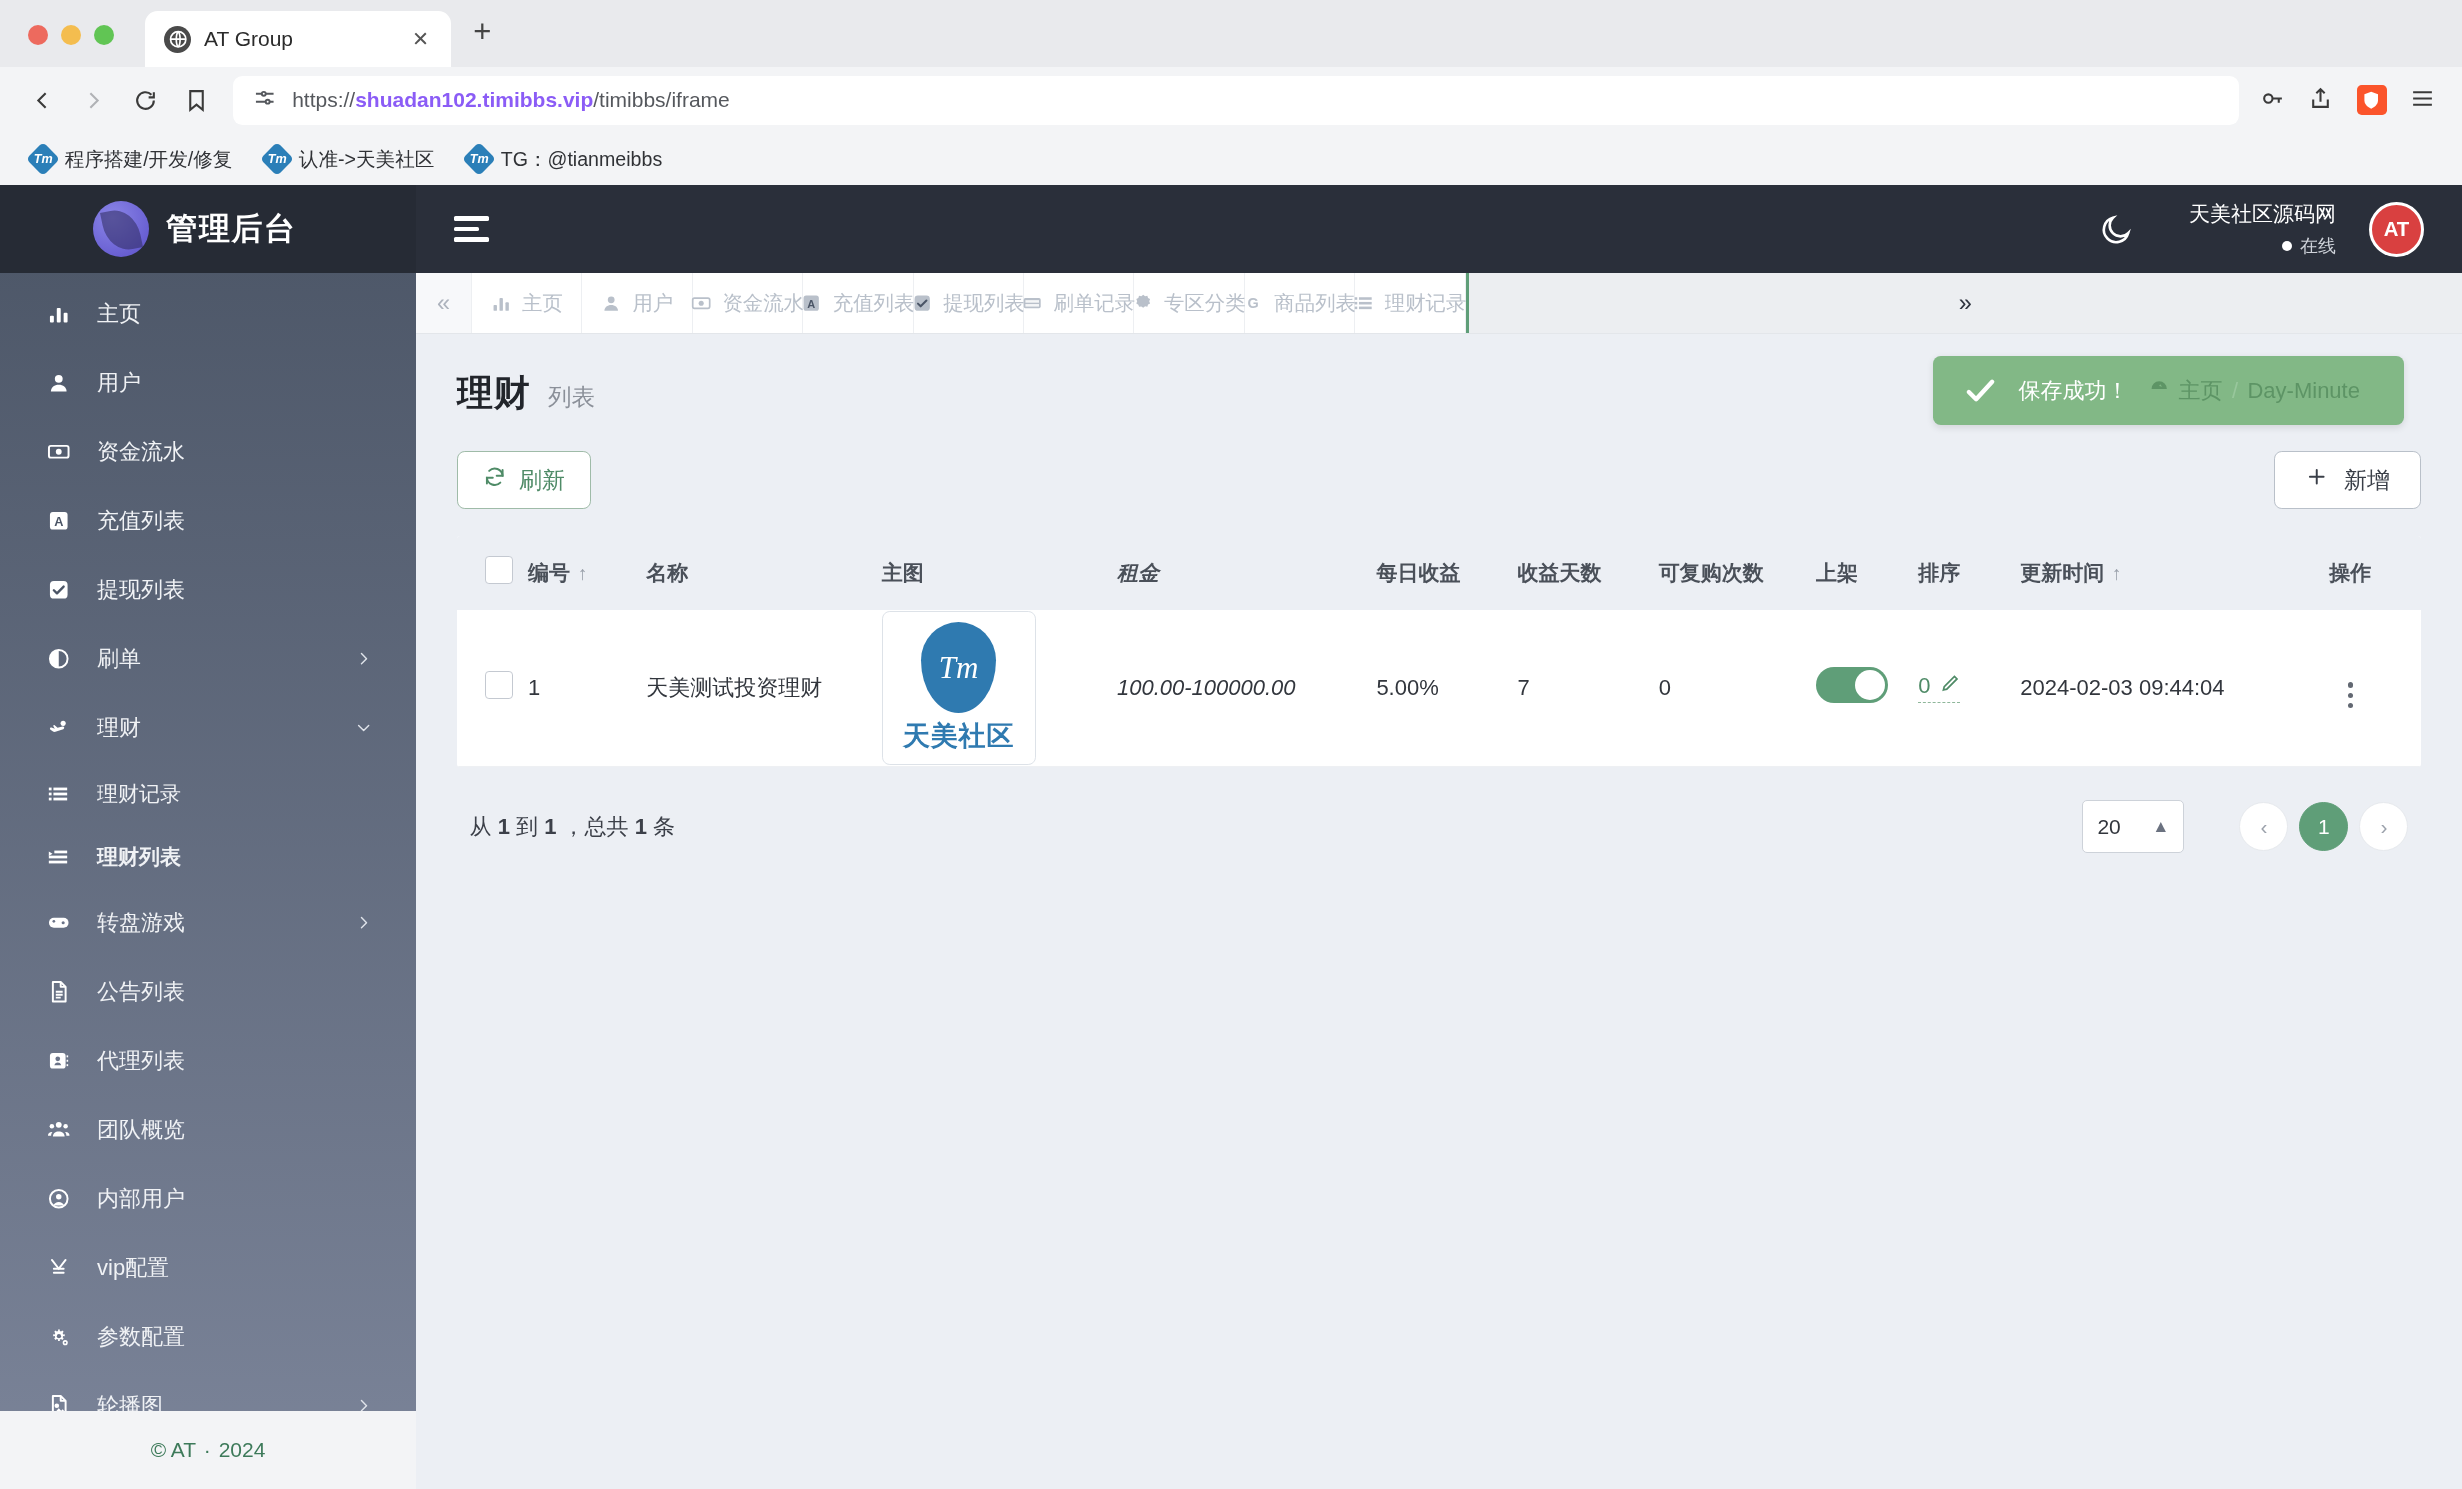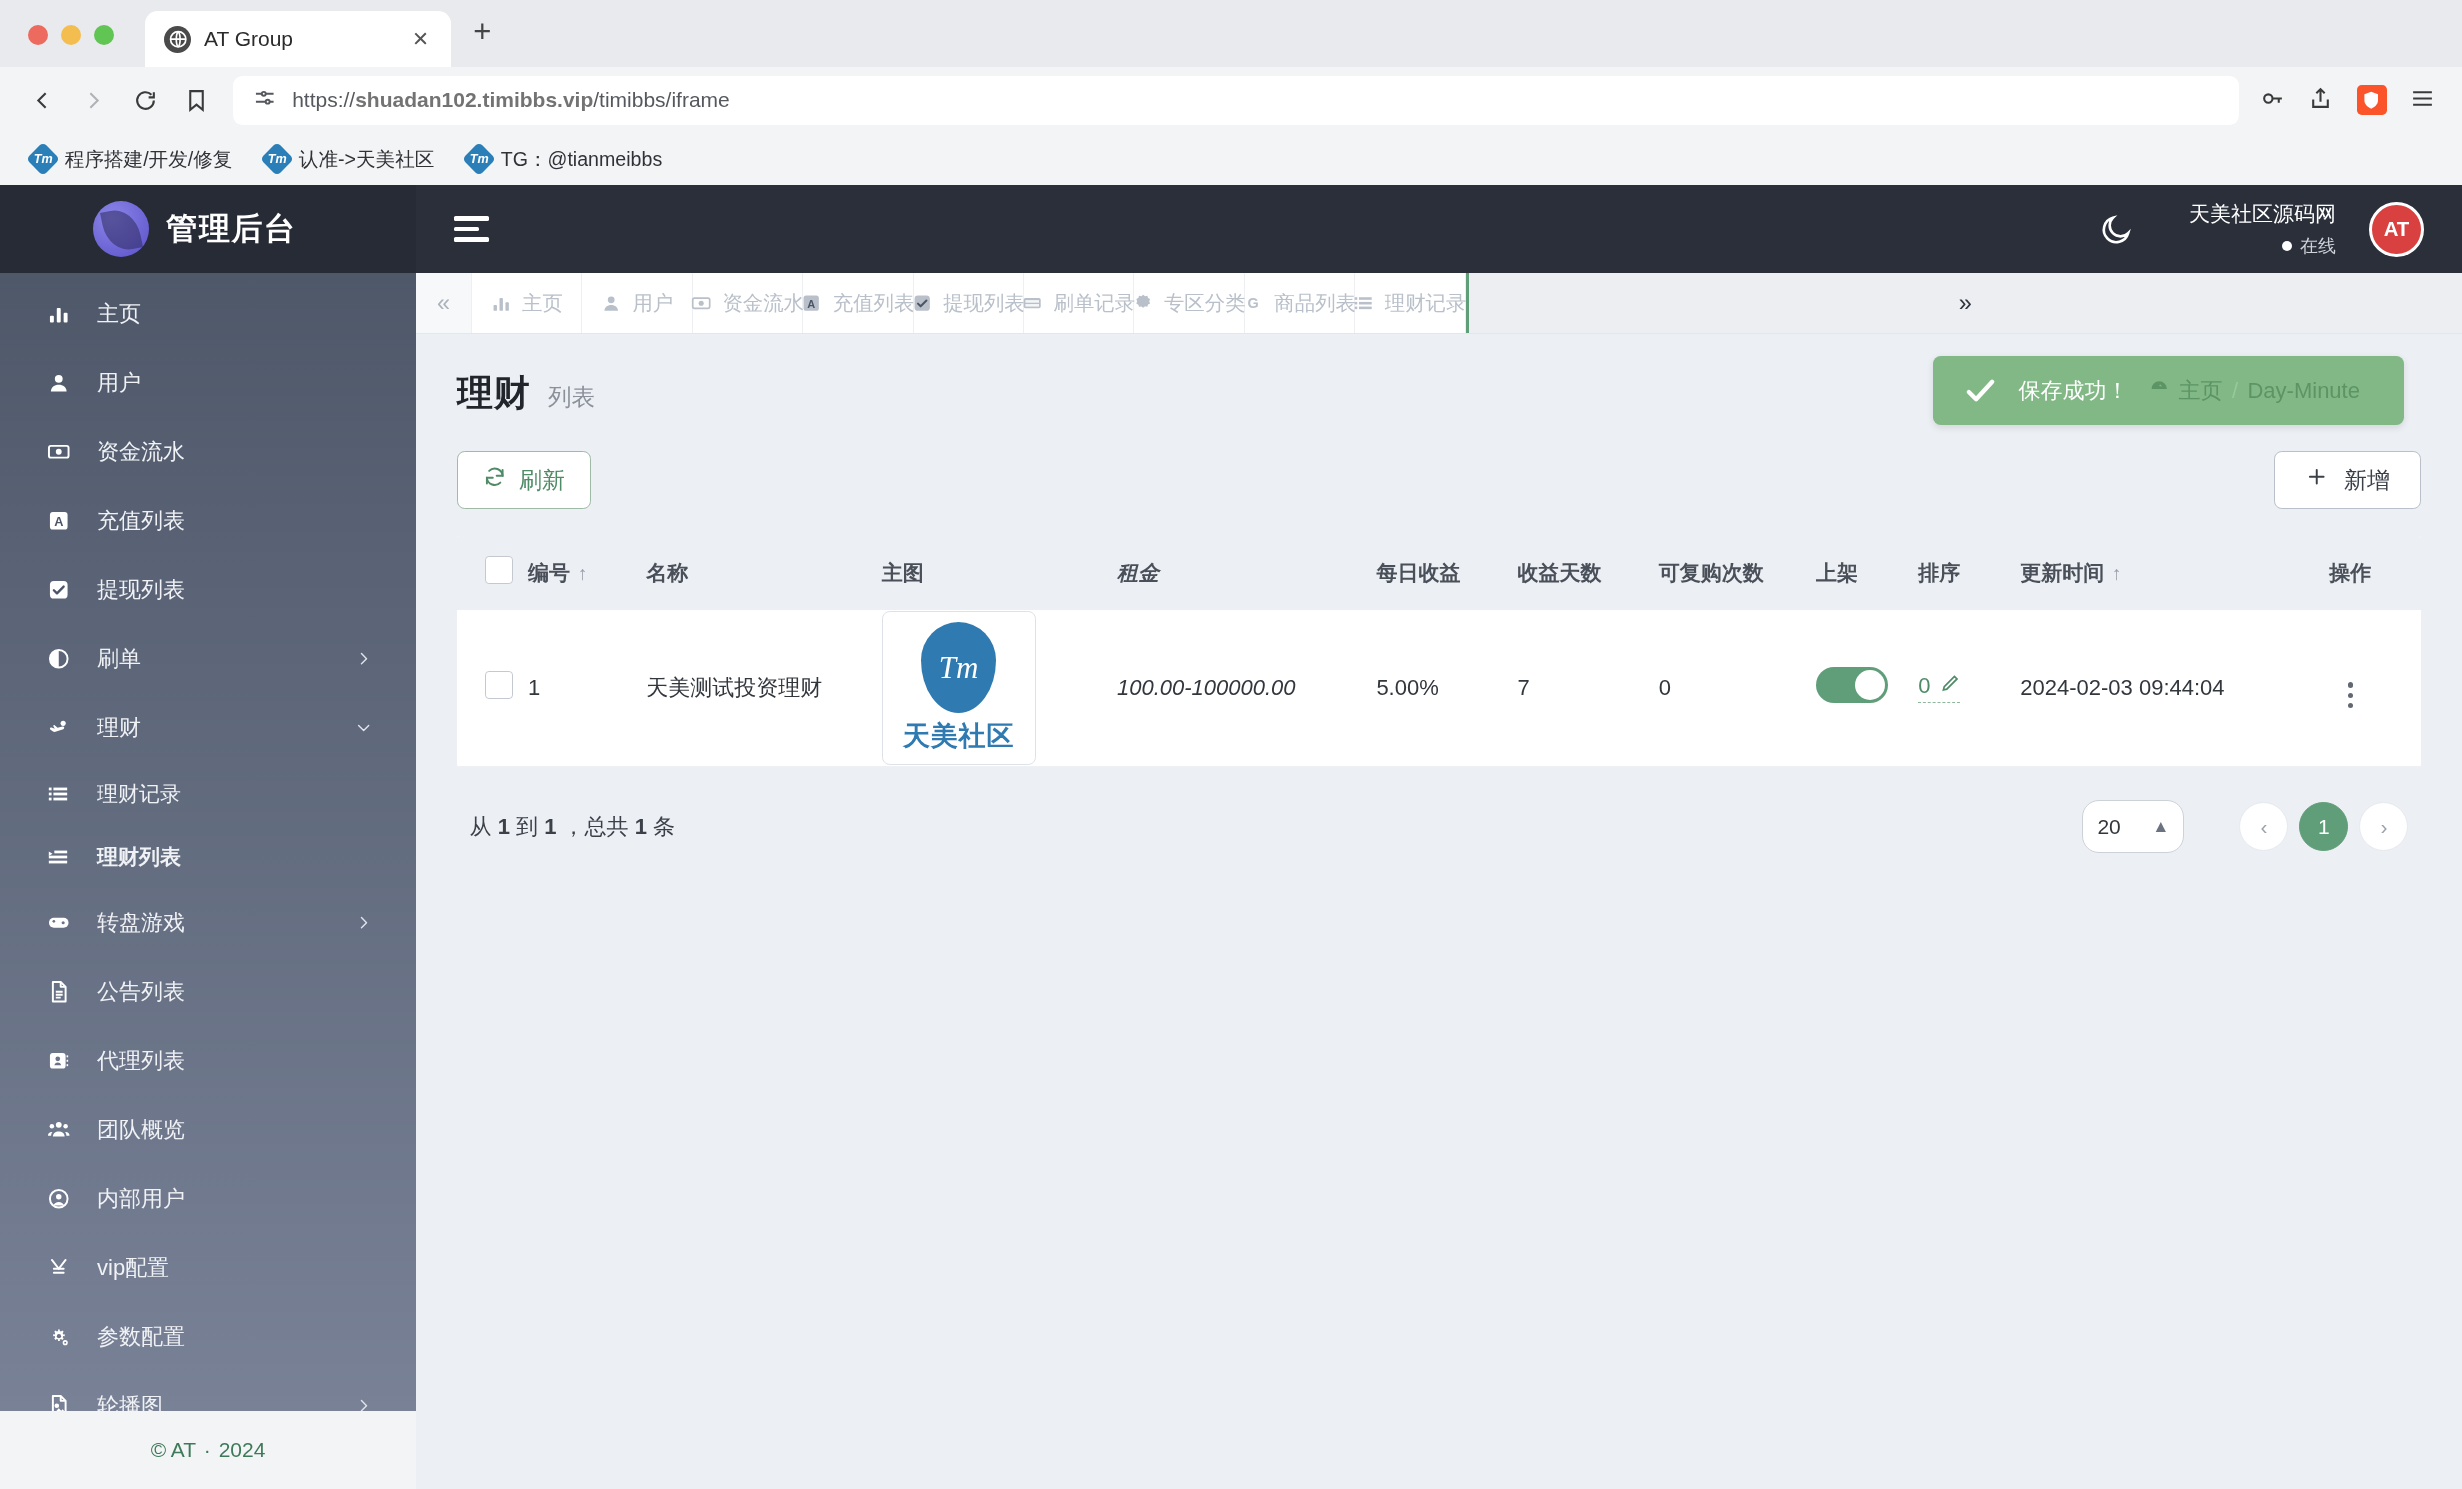--- a/index.html
+++ b/index.html
@@ -43,21 +43,21 @@
   }
   .navbtn { color: #3a3a3a; display: flex; align-items: center; justify-content: center; width: 31px; height: 31px; cursor: pointer; }
   .navbtn.disabled { color: #b0b2b6; }
   .navbtn svg { width: 25px; height: 25px; }
   .urlbox {
     flex: 1; height: 49px; background: #fff; border-radius: 9.4px;
     display: flex; align-items: center; padding: 0 20.4px; gap: 15.7px;
     font-size: 21px;
   }
   .url-text { color: #55585d; }
-  .url-text b { color: #737373; font-weight: 700; }
+  .url-text b { color: #8b5cf6; font-weight: 700; }
   .chrome-icons { display: flex; align-items: center; gap: 23.5px; }
   .chrome-icons svg { width: 25px; height: 25px; }
   .brave-shield { width: 30px; height: 30px; background: #fb542b; border-radius: 4.7px;
      display:flex; align-items:center; justify-content:center; }
   .brave-shield svg { width: 20.4px; height: 20.4px; }
 
   .bookmarkbar {
     height: 52px; display: flex; align-items: center; gap: 11px;
     padding: 0 20.4px; background: #f3f4f6; font-size: 19.6px; color: #303236;
   }
@@ -241,21 +241,21 @@
   .sortcell svg { width: 20.4px; height: 20.4px; }
   .kebab { display: inline-flex; flex-direction: column; gap: 4.7px; cursor: pointer; }
   .kebab i { width: 5.5px; height: 5.5px; border-radius: 50%; background: #626872; display:block; }
 
   
   .tablefoot { display: flex; align-items: center; padding: 33px 12.6px 0 12.6px; }
   .summary { font-size: 22px; color: #3c4049; }
   .summary b { font-weight: 700; }
   .foot-spacer { flex: 1; }
   .pagesize {
-    width: 102px; height: 53px; border: 0.8px solid #cdd2d9; border-radius: 17px;
+    width: 102px; height: 53px; border: 0.8px solid #cdd2d9; border-radius: 5px;
     background: #fff; display: flex; align-items: center; justify-content: space-between;
     padding: 0 14px; font-size: 21px; color: #32363d; cursor: pointer; margin-right: 55px;
   }
   .pagesize .cv { color: #6b7280; font-size: 17.3px; }
   .pager { display: flex; align-items: center; gap: 11px; }
   .pg {
     width: 49px; height: 49px; border-radius: 50%; background: #fff;
     display: flex; align-items: center; justify-content: center;
     font-size: 21px; color: #9aa0aa; cursor: pointer; border: 0.8px solid #e6e9ed;
   }

